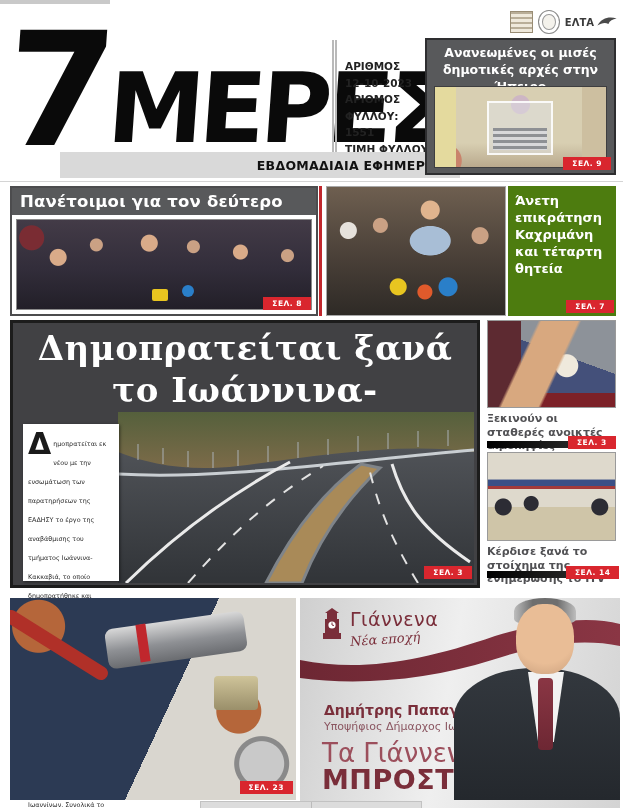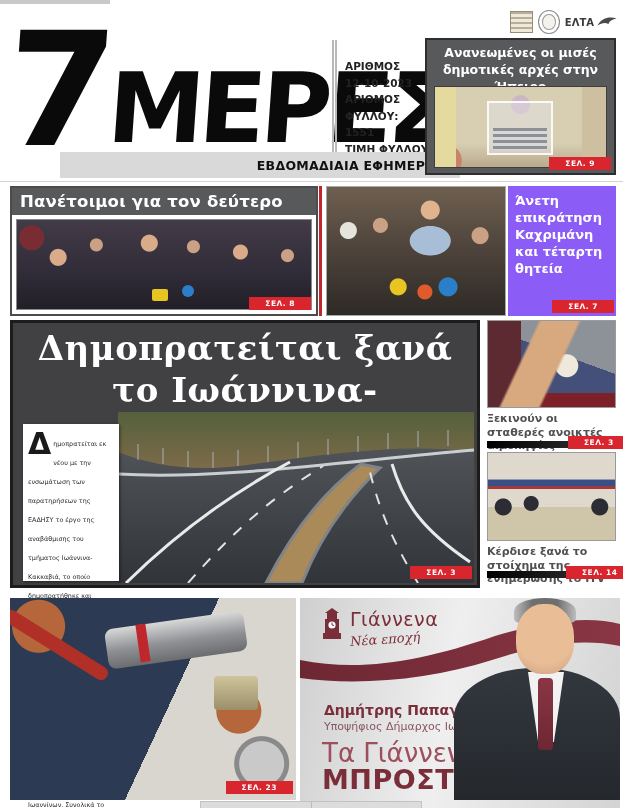--- a/index.html
+++ b/index.html
@@ -29,21 +29,21 @@
   
   #stamps { left:510px; top:8px; width:108px; height:28px; display:flex; align-items:center; gap:5px; }
   .stamp-rect { width:26px; height:22px; border:1px solid #998c74;
           background:repeating-linear-gradient(180deg,#b9ae99 0 2px,#efe9dc 2px 5px); }
   .stamp-round { width:24px; height:24px; border-radius:50%; border:1px solid #8a8a8a;
           box-shadow:inset 0 0 0 3px #ffffff, inset 0 0 0 4px #9a9a9a; background:#f4f2ec; }
   .elta { display:flex; align-items:center; gap:2px; font-size:10px; font-weight:900; color:#3c3c3c; }
 
   
   .badge { background:#d9262e; color:#ffffff; font-size:7.5px; font-weight:bold;
-           padding:2px 16px; letter-spacing:.5px; white-space:nowrap; }
+           padding:2px 9px; letter-spacing:.5px; white-space:nowrap; }
 
   
   #tr-article { left:425px; top:38px; width:191px; height:137px; background:#58595b;
            border:2px solid #2e2e30; }
   #tr-headline { padding:4px 6px 2px; color:#fff; font-weight:bold; font-size:12.5px;
            line-height:17px; text-align:center; }
   #tr-photo { position:absolute; left:7px; top:46px; width:173px; height:82px;
            border:1px solid #3e3e40; overflow:hidden;
            background:
              radial-gradient(circle at 50% 22%, #cdb6c4 0 9px, rgba(0,0,0,0) 10px),
@@ -85,21 +85,21 @@
            background:
              radial-gradient(ellipse at 58% 42%, #a8bed6 0 20px, rgba(0,0,0,0) 21px),
              radial-gradient(circle at 58% 18%, #e0b48e 0 9px, rgba(0,0,0,0) 10px),
              radial-gradient(circle at 12% 34%, #e6e2dc 0 8px, rgba(0,0,0,0) 9px),
              radial-gradient(circle at 30% 30%, #caa184 0 7px, rgba(0,0,0,0) 8px),
              radial-gradient(circle at 86% 38%, #caa184 0 8px, rgba(0,0,0,0) 9px),
              radial-gradient(circle at 40% 78%, #e8c520 0 8px, rgba(0,0,0,0) 9px),
              radial-gradient(circle at 55% 82%, #e05a2b 0 7px, rgba(0,0,0,0) 8px),
              radial-gradient(circle at 68% 78%, #2a7fc9 0 9px, rgba(0,0,0,0) 10px),
              linear-gradient(180deg,#6e5f50 0%, #4a4038 55%, #2e2a26 100%); }
-  #mr-panel { left:508px; top:186px; width:108px; height:130px; background:#8b5cf6; }
+  #mr-panel { left:508px; top:186px; width:108px; height:130px; background:#4d7c0f; }
   #mr-headline { padding:6px 7px; color:#fff; font-weight:bold; font-size:13px; line-height:17px; }
   #mr-badge { position:absolute; right:2px; bottom:3px; }
 
   
   #main-article { left:10px; top:320px; width:470px; height:268px; background:#414144;
            border:3px solid #1c1c1c; }
   #main-headline { margin-top:4px; text-align:center; color:#ffffff;
            font-family:"DejaVu Serif","Liberation Serif",serif; font-weight:bold;
            font-size:34px; line-height:42px; letter-spacing:.5px; }
   #main-photo { position:absolute; left:105px; top:89px; width:356px; height:171px; overflow:hidden; }

